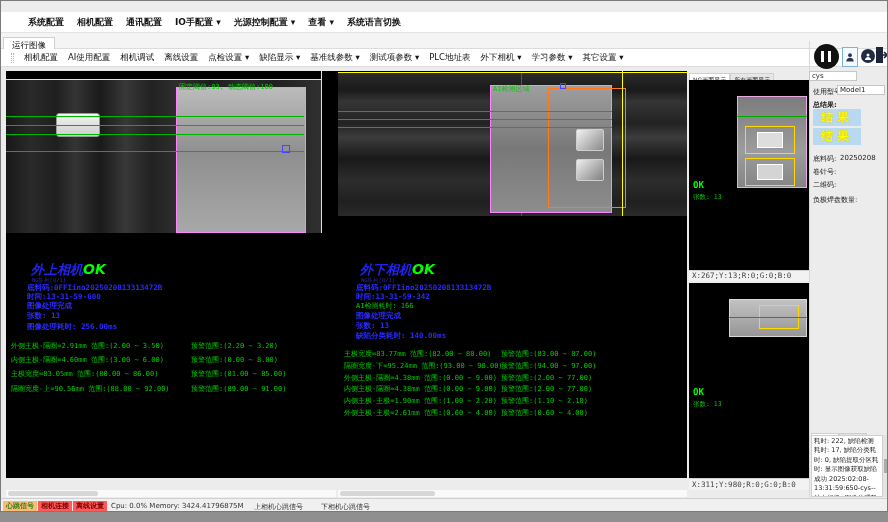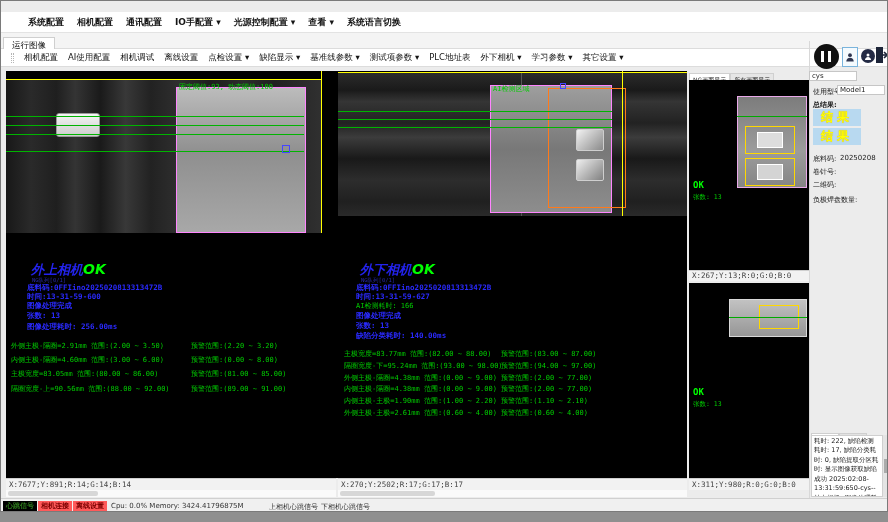--- a/index.html
+++ b/index.html
@@ -103,21 +103,20 @@
 
     <div class="tg" style="left:5px;top:270px">外侧主极-隔圈=2.91mm 范围:(2.00 ~ 3.50)</div>
     <div class="tg" style="left:185px;top:270px">预警范围:(2.20 ~ 3.20)</div>
     <div class="tg" style="left:5px;top:284px">内侧主极-隔圈=4.60mm 范围:(3.00 ~ 6.00)</div>
     <div class="tg" style="left:185px;top:284px">预警范围:(0.00 ~ 8.00)</div>
     <div class="tg" style="left:5px;top:298px">主极宽度=83.05mm 范围:(80.00 ~ 86.00)</div>
     <div class="tg" style="left:185px;top:298px">预警范围:(81.00 ~ 85.00)</div>
     <div class="tg" style="left:5px;top:313px">隔圈宽度-上=90.56mm 范围:(88.00 ~ 92.00)</div>
     <div class="tg" style="left:185px;top:313px">预警范围:(89.00 ~ 91.00)</div>
   </div>
-  <div class="coordstrip" style="left:5px;top:477px;width:330px;height:12px">X:7677;Y:891;R:14;G:14;B:14</div>
   <div class="hscroll" style="left:5px;top:489px;width:330px">
       <div class="hthumb" style="left:2px;width:90px"></div>
     </div>
 
   <div class="cam" style="left:337px;top:70px;width:349px;height:407px">
     <div class="hline" style="left:0;top:1px;width:349px;background:#ffff00"></div>
     <div class="abs" style="left:0;top:2px;width:349px;height:143px;background:linear-gradient(180deg,#2b2b2b 0,#1a1a1a 12%,#353535 20%,#222 35%,#3c3c3c 45%,#191919 60%,#2d2d2d 75%,#202020 90%,#2a2a2a)"></div>
     <div class="vline" style="left:183px;top:2px;height:143px;background:#555"></div>
     <div class="abs" style="left:152px;top:14px;width:122px;height:128px;background:linear-gradient(180deg,#9e9e9e,#787878 50%,#8d8d8d);border:1px solid #ff85ff"></div>
     <div class="abs" style="left:210px;top:17px;width:78px;height:120px;border:1px solid #ff7a1a"></div>
@@ -128,40 +127,39 @@
     <div class="hline" style="left:0;top:56px;width:274px;background:#00b400"></div>
     <div class="abs" style="left:222px;top:12px;width:6px;height:6px;border:1px solid #4646ff"></div>
     <div class="vline" style="left:284px;top:0;height:145px;background:#ffff00"></div>
     <div class="tg" style="left:155px;top:13px">AI检测区域</div>
 
     <div class="camtitle" style="left:22px;top:190px">
       <span>外下相机</span><span class="okbig">OK</span>
     </div>
     <div class="subng" style="left:23px;top:206px">NG队列[0/1]</div>
     <div class="tb" style="left:18px;top:212px">底料码:0FFIino2025020813313472B</div>
-    <div class="tb" style="left:18px;top:221px">时间:13-31-59-627</div>
+    <div class="tb" style="left:18px;top:221px">时间:13-31-59-342</div>
     <div class="tg" style="left:18px;top:230px">AI检测耗时: 166</div>
     <div class="tb" style="left:18px;top:240px">图像处理完成</div>
     <div class="tb" style="left:18px;top:250px">张数: 13</div>
     <div class="tb" style="left:18px;top:260px;color:#2a2aff">缺陷分类耗时: 140.00ms</div>
 
     <div class="tg" style="left:6px;top:278px">主极宽度=83.77mm 范围:(82.00 ~ 88.00)</div>
     <div class="tg" style="left:163px;top:278px">预警范围:(83.00 ~ 87.00)</div>
     <div class="tg" style="left:6px;top:290px">隔圈宽度-下=95.24mm 范围:(93.00 ~ 98.00)</div>
     <div class="tg" style="left:163px;top:290px">预警范围:(94.00 ~ 97.00)</div>
     <div class="tg" style="left:6px;top:302px">外侧主极-隔圈=4.38mm 范围:(0.00 ~ 9.00)</div>
     <div class="tg" style="left:163px;top:302px">预警范围:(2.00 ~ 77.00)</div>
     <div class="tg" style="left:6px;top:313px">内侧主极-隔圈=4.38mm 范围:(0.00 ~ 9.00)</div>
     <div class="tg" style="left:163px;top:313px">预警范围:(2.00 ~ 77.00)</div>
     <div class="tg" style="left:6px;top:325px">内侧主极-主极=1.90mm 范围:(1.00 ~ 2.20)</div>
     <div class="tg" style="left:163px;top:325px">预警范围:(1.10 ~ 2.10)</div>
     <div class="tg" style="left:6px;top:337px">外侧主极-主极=2.61mm 范围:(0.60 ~ 4.00)</div>
     <div class="tg" style="left:163px;top:337px">预警范围:(0.60 ~ 4.00)</div>
   </div>
-  <div class="coordstrip" style="left:337px;top:477px;width:349px;height:12px">X:270;Y:2502;R:17;G:17;B:17</div>
   <div class="hscroll" style="left:337px;top:489px;width:349px">
       <div class="hthumb" style="left:2px;width:95px"></div>
     </div>
 
   <div class="abs" style="left:688px;top:66px;width:120px;height:13px">
     <span class="minitab active">NG画面显示</span><span class="minitab">所有画面显示</span><span class="minitab">最新画面显示</span>
   </div>
 
   <div class="cam" style="left:688px;top:79px;width:120px;height:190px">
     <div class="abs" style="left:48px;top:16px;width:70px;height:92px;background:linear-gradient(180deg,#7c7c7c,#9c9c9c 60%,#858585);border:1px solid #e9a9e9"></div>
@@ -225,21 +223,21 @@
 
   <div class="abs" style="left:810px;top:424px;width:77px;height:10px">
     <span class="logtab active">运行日志</span><span class="logtab">缺陷显示</span><span class="logtab">统计信息</span>
   </div>
   <div class="abs" style="left:810px;top:434px;width:72px;height:62px;background:#fff;border:1px solid #cfcfcf;font-size:6.5px;line-height:1.45;color:#222;padding:1px 2px;overflow:hidden;font-family:'DejaVu Sans',sans-serif">耗时: 222, 缺陷检测耗时: 17, 缺陷分类耗时: 0, 缺陷提取分区耗时: 显示图像获取缺陷成功 2025:02:08-13:31:59:650-cys--外上相机--图像处理耗时: 256.00ms</div>
   <div class="abs" style="left:882px;top:434px;width:5px;height:62px;background:#e4e4e4">
       <div class="abs" style="left:1px;top:24px;width:3px;height:14px;background:#ababab"></div>
     </div>
 
   <div class="statusbar">
-    <span class="badge" style="left:2px;background:#000000;color:#2e7d1d">心跳信号</span>
+    <span class="badge" style="left:2px;background:#fdba74;color:#2e7d1d">心跳信号</span>
     <span class="badge" style="left:37px;background:#ff5a5a;color:#7c0000">相机连接</span>
     <span class="badge" style="left:72px;background:#ff5a5a;color:#7c0000">离线设置</span>
     <span class="abs" style="left:110px;top:3px">Cpu: 0.0% Memory: 3424.41796875M</span>
-    <span class="abs" style="left:268px;top:3px">上相机心跳信号</span>
+    <span class="abs" style="left:253px;top:3px">上相机心跳信号</span>
     <span class="abs" style="left:320px;top:3px">下相机心跳信号</span>
   </div>
 
 </div>
 
 </body></html>

